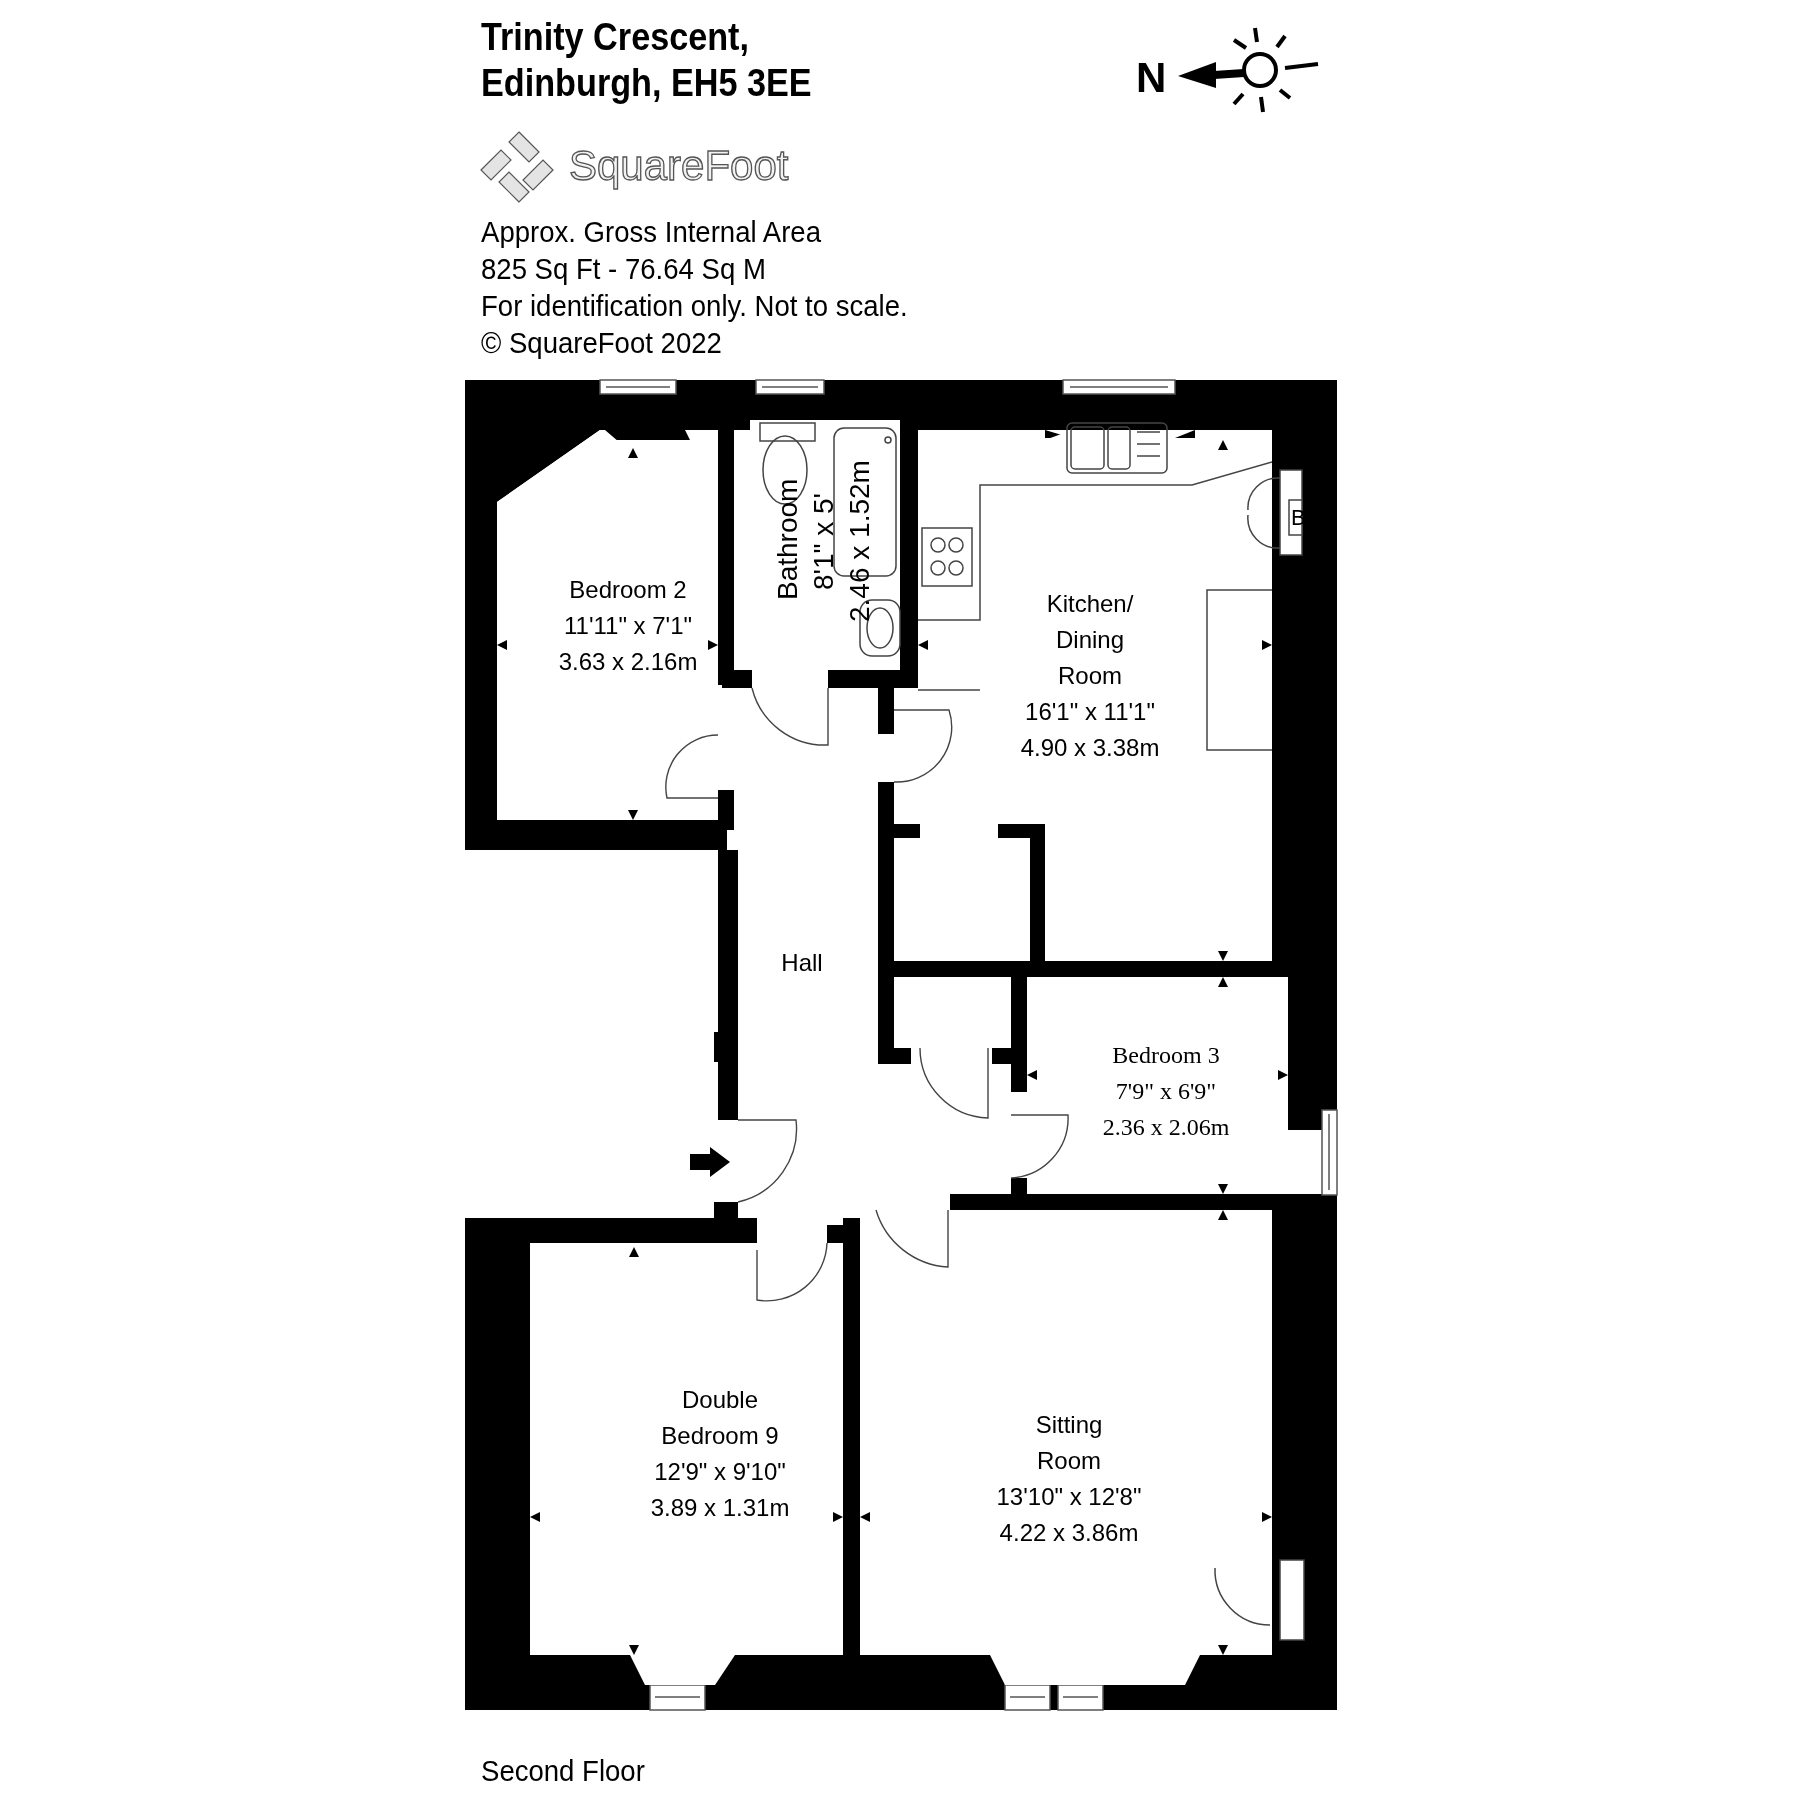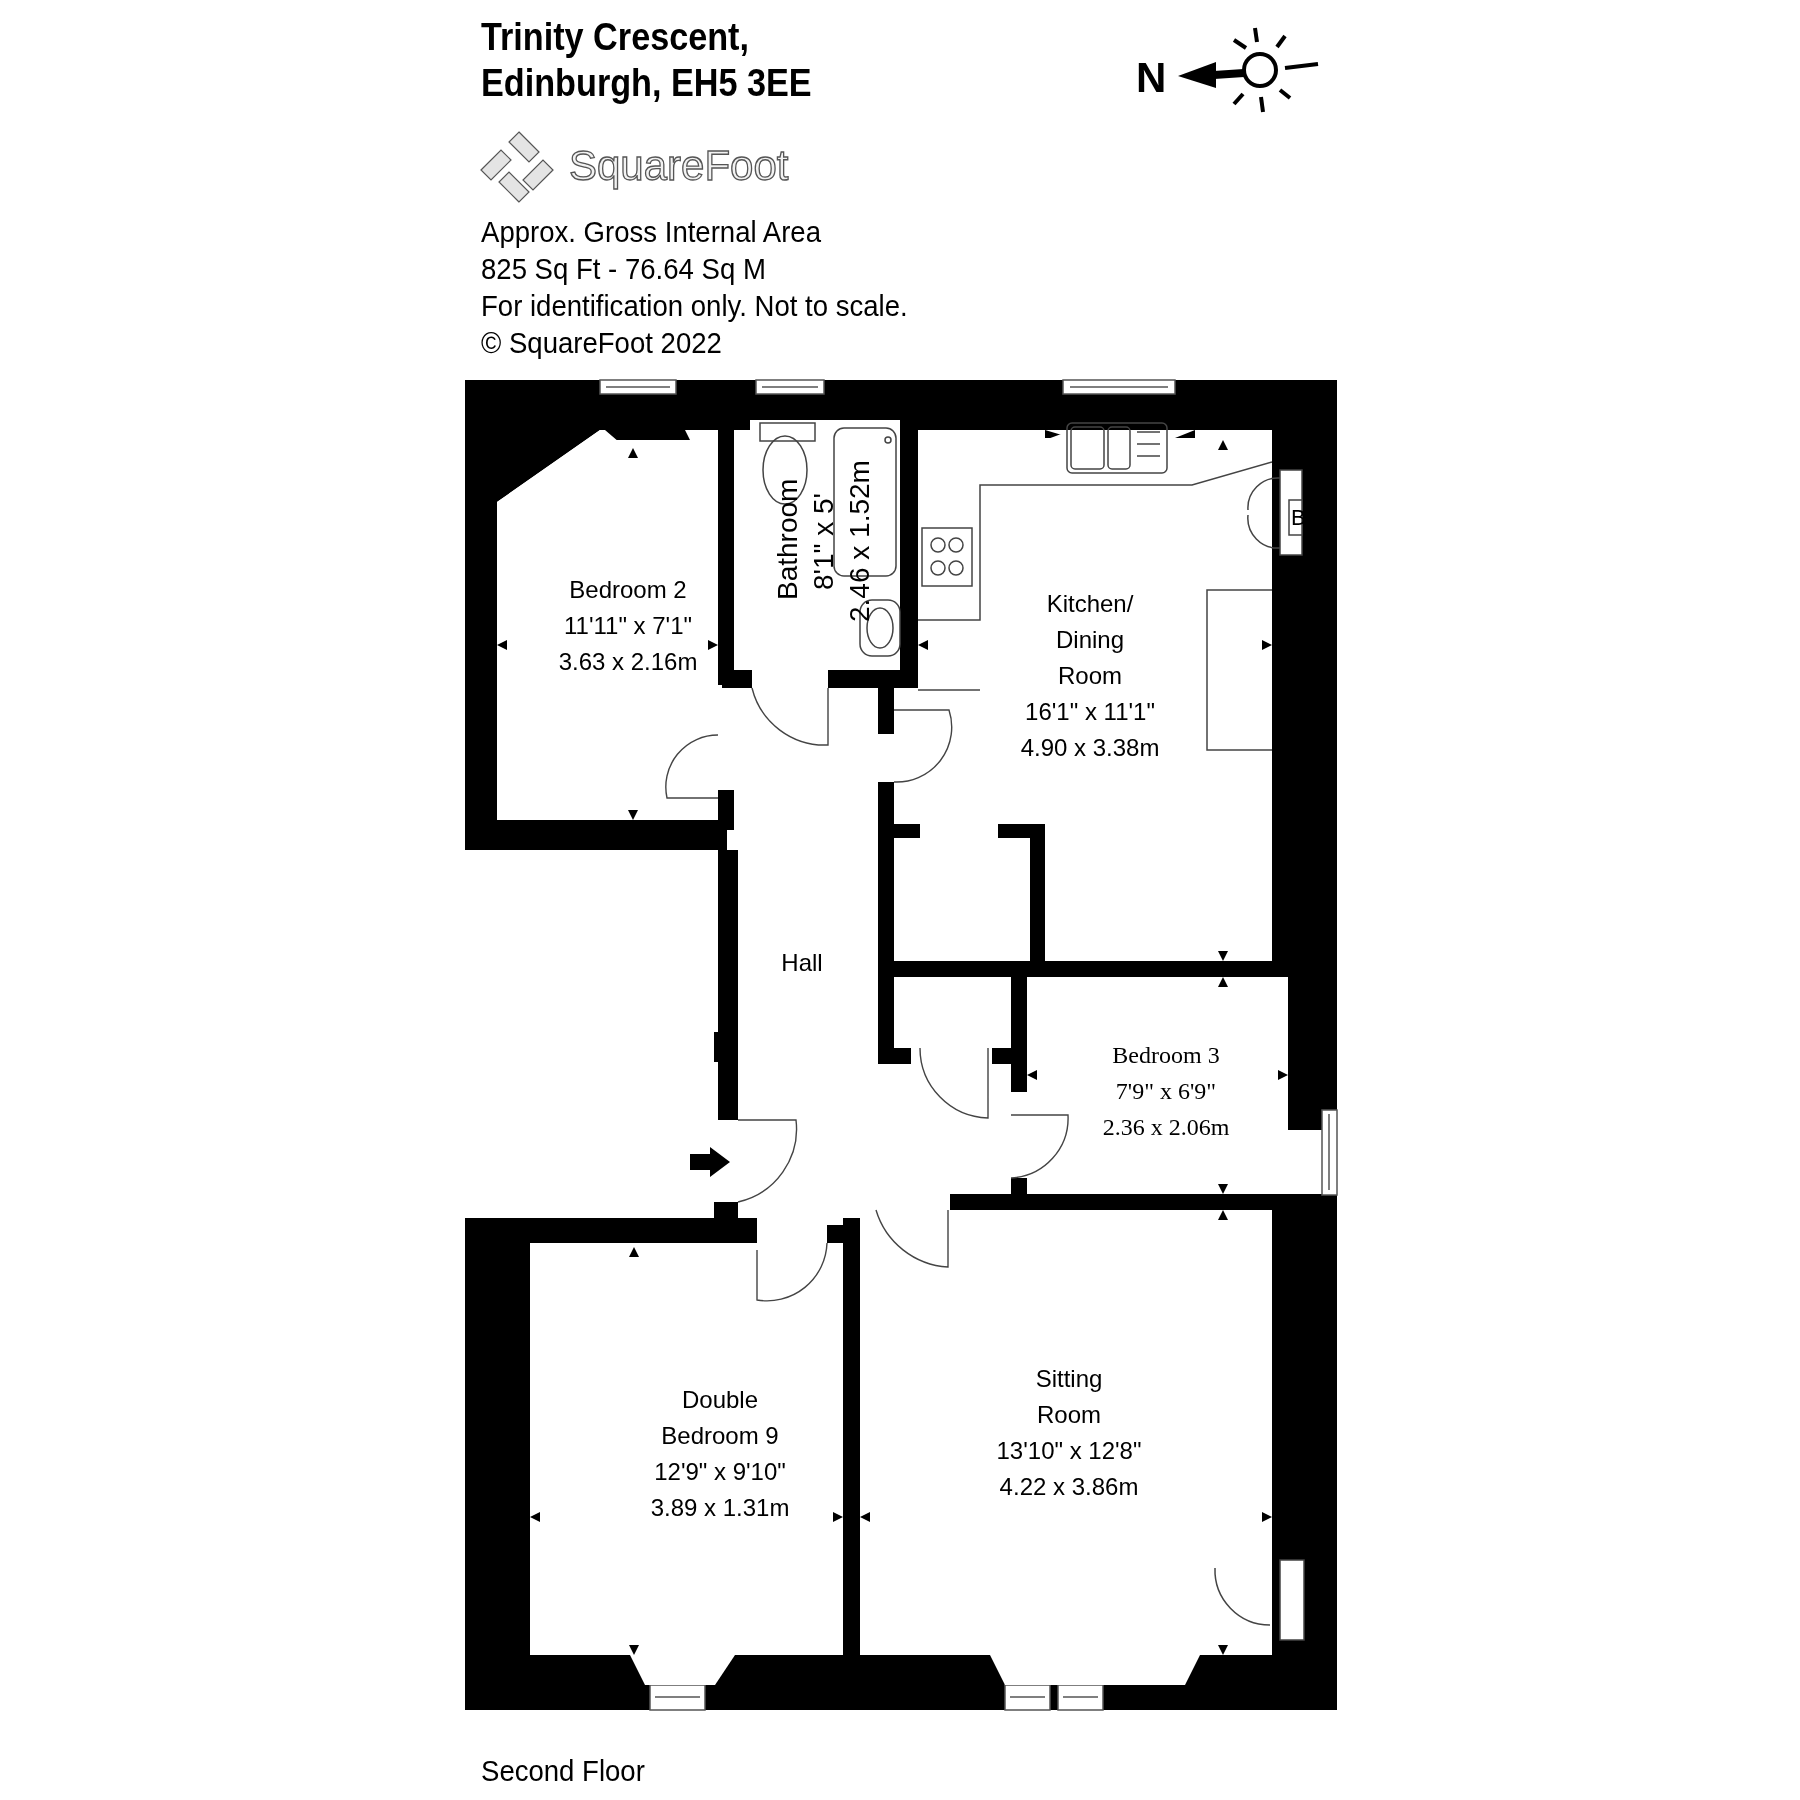--- a/index.html
+++ b/index.html
@@ -269,21 +269,21 @@
   <span>2.36 x 2.06m</span>
 </div>
 
 <div class="room-label" style="left:720px; top:1382px;">
   <span>Double</span>
   <span>Bedroom 9</span>
   <span>12'9" x 9'10"</span>
   <span>3.89 x 1.31m</span>
 </div>
 
-<div class="room-label" style="left:1069px; top:1361px;">
+<div class="room-label" style="left:1069px; top:1407px;">
   <span>Sitting</span>
   <span>Room</span>
   <span>13'10" x 12'8"</span>
   <span>4.22 x 3.86m</span>
 </div>
 
 <div style="position:absolute; left:1291px; top:505px; font-size:22px;">B</div>
 
 <div class="floor-label">Second Floor</div>
 

